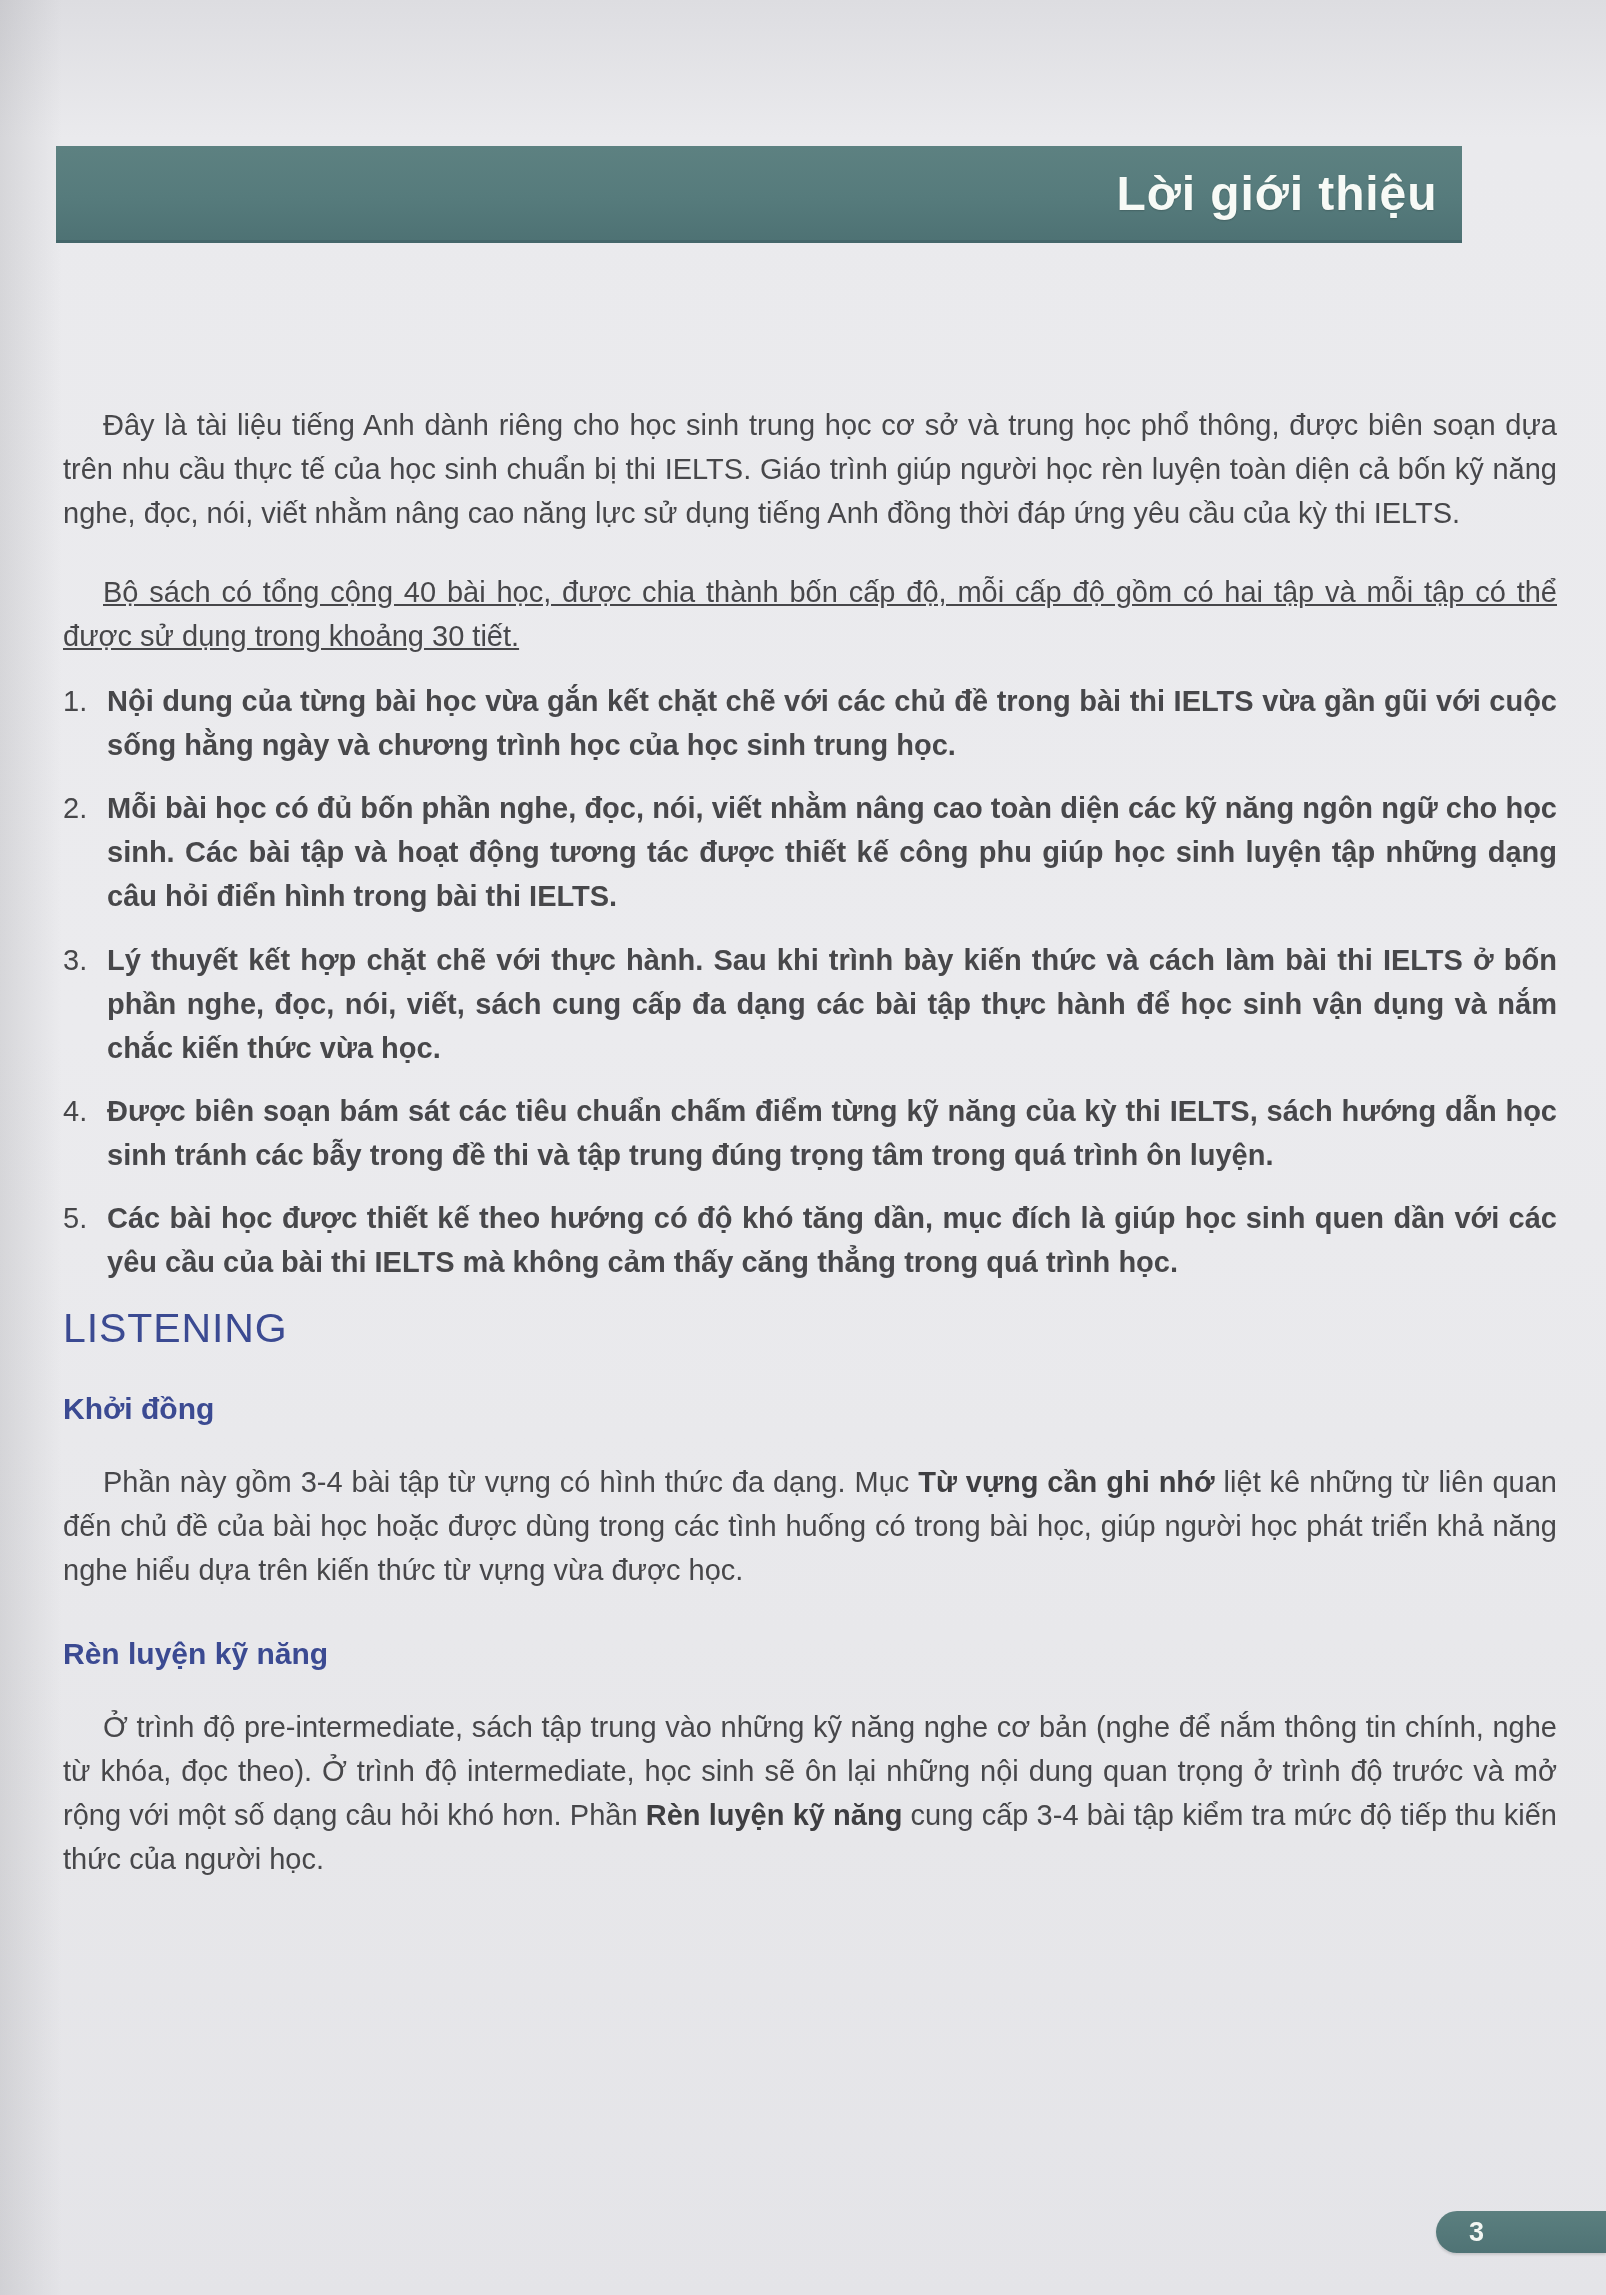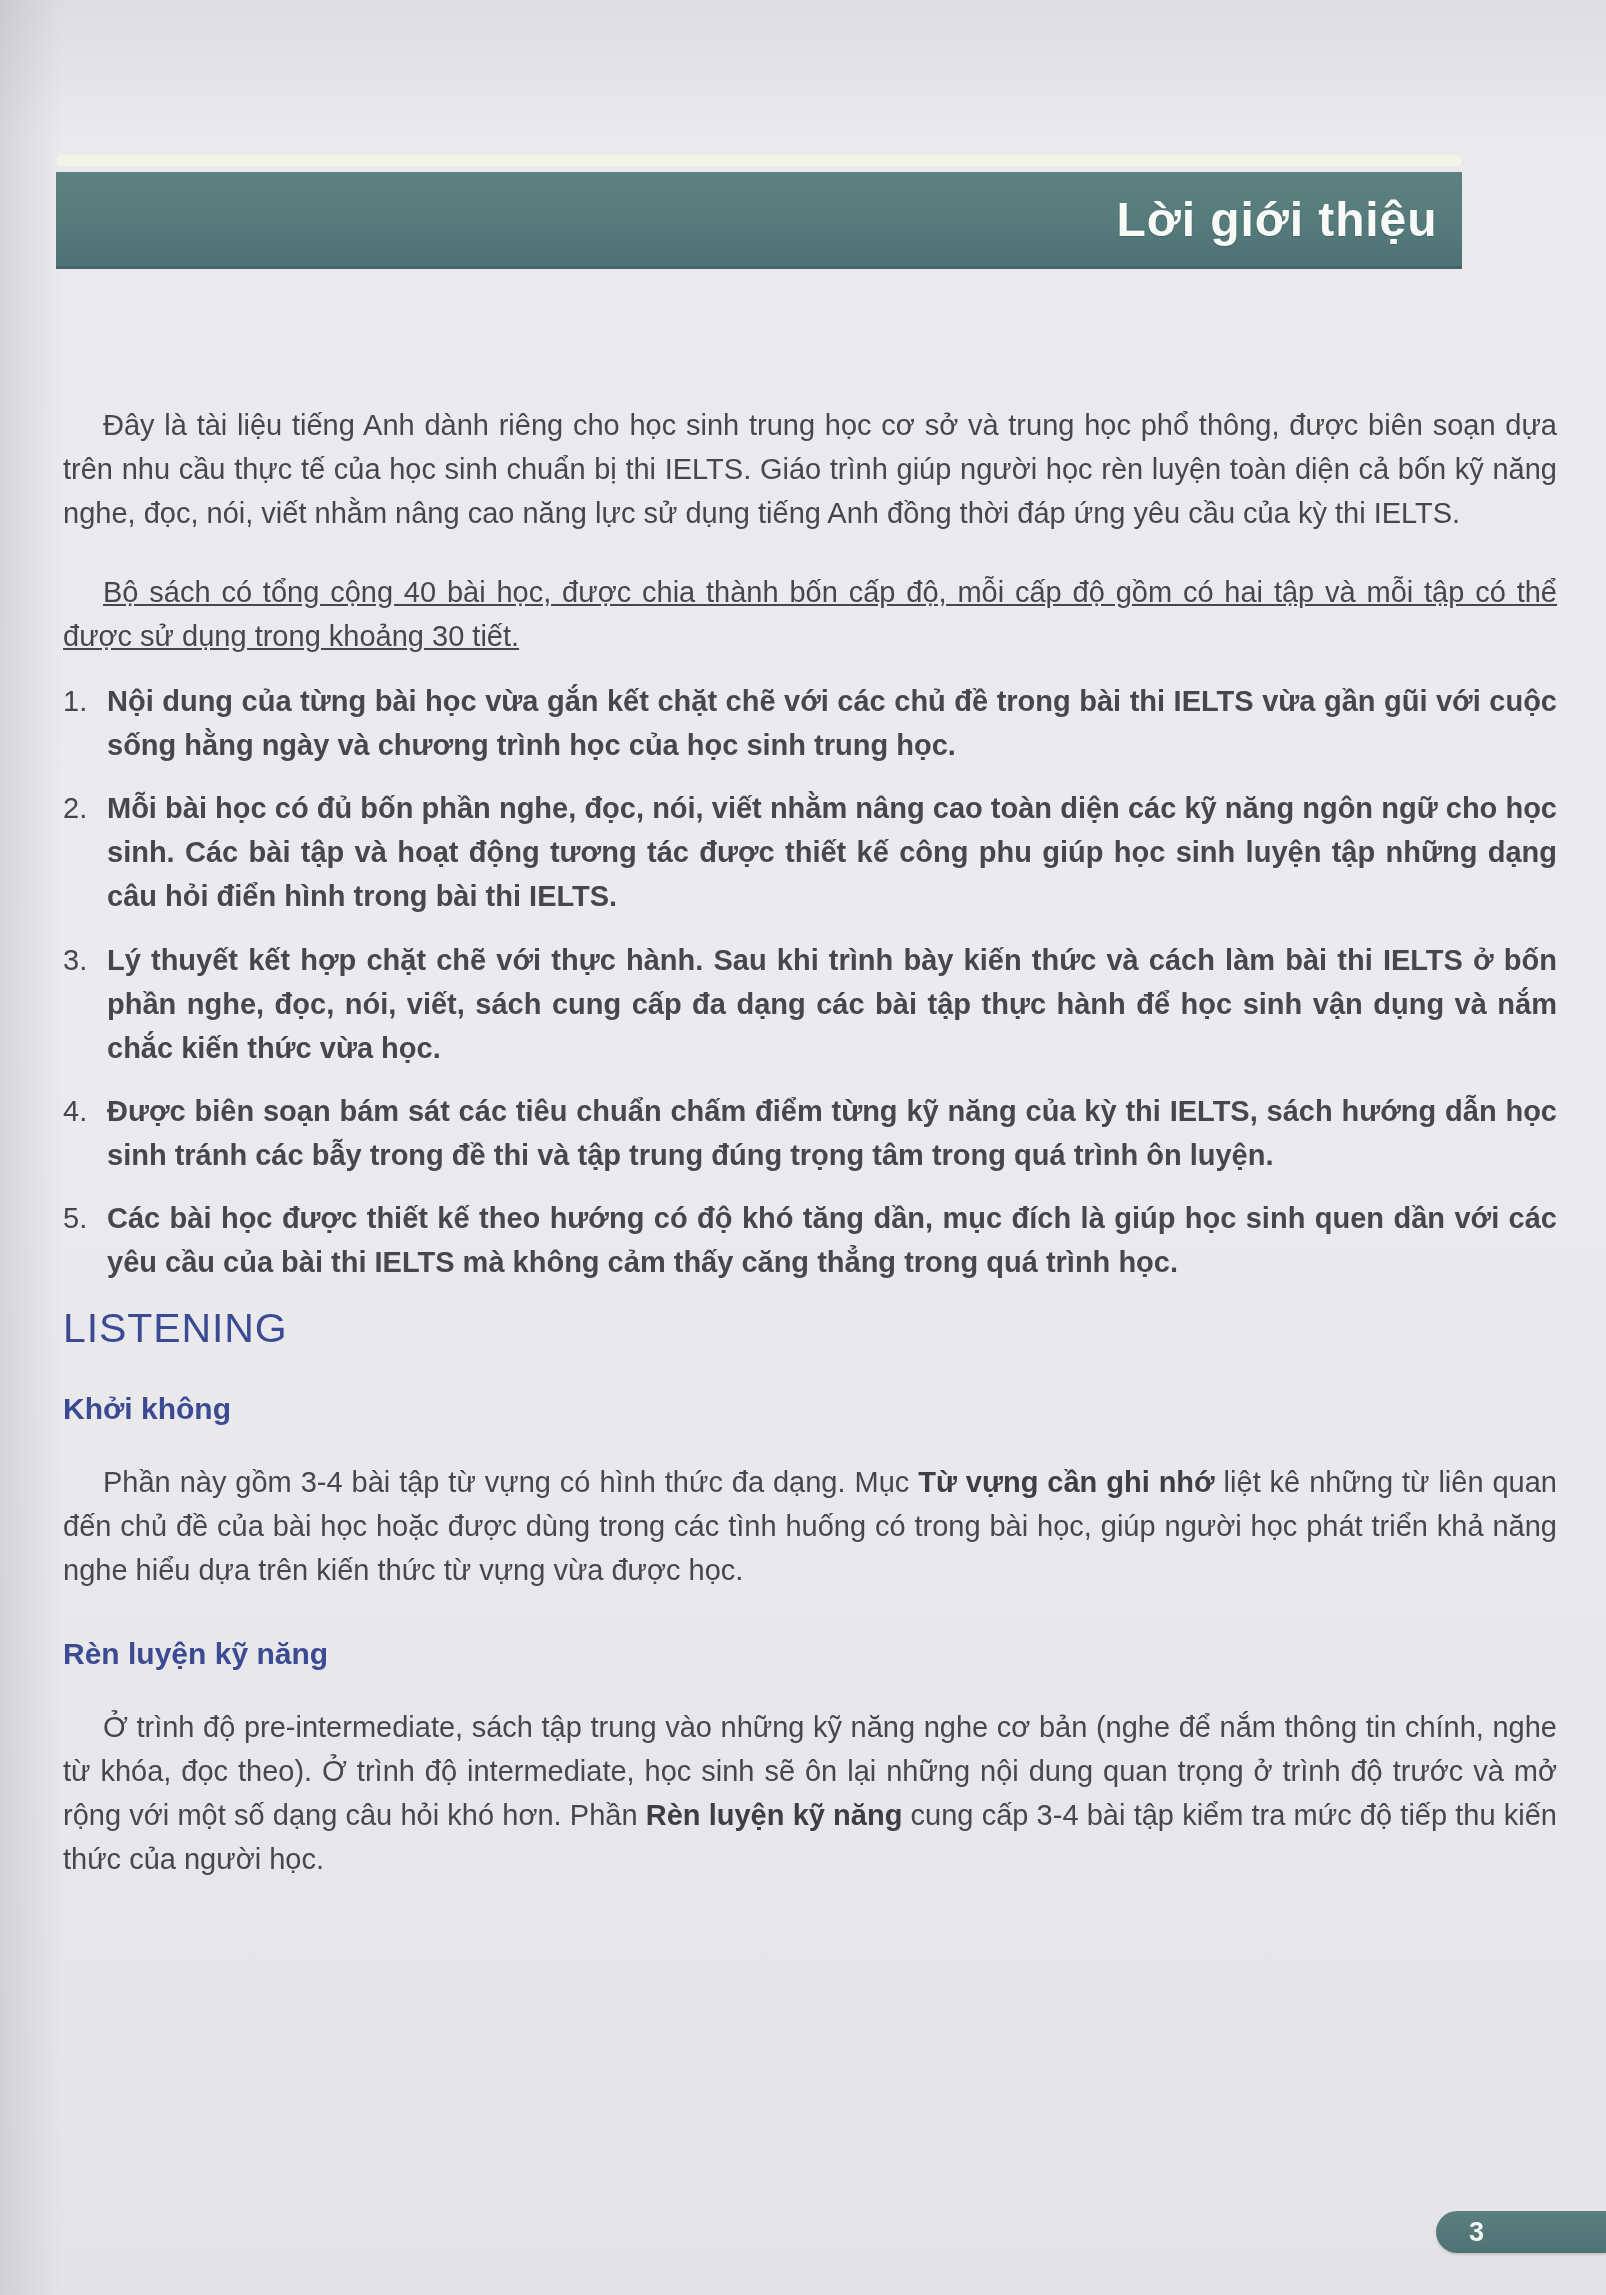--- a/index.html
+++ b/index.html
@@ -17,21 +17,21 @@
     content:"";position:absolute;left:0;top:0;bottom:0;width:62px;
     background:linear-gradient(90deg,rgba(120,120,125,0.18),rgba(120,120,125,0));
     pointer-events:none;
   }
   
   .band-highlight{
     position:absolute;left:56px;top:155px;width:1406px;height:10.5px;
     background:#f3f3e7;border-radius:5.3px;
   }
   .band{
-    position:absolute;left:56px;top:172px;width:1406px;height:97px;
+    position:absolute;left:56px;top:146px;width:1406px;height:97px;
     background:linear-gradient(180deg,#5d8181 0%,#567b7c 55%,#4e7274 100%);
     border-bottom:3.5px solid #44666a;
     display:flex;align-items:center;justify-content:flex-end;
     padding-right:24.6px;box-sizing:border-box;
   }
   .band-title{
     color:#f7faf6;font-size:48px;font-weight:600;letter-spacing:0.9px;
     text-shadow:0 0.9px 1.8px rgba(0,0,0,0.18);
   }
   
@@ -111,21 +111,21 @@
         <span class="txt">Được biên soạn bám sát các tiêu chuẩn chấm điểm từng kỹ năng của kỳ thi IELTS, sách hướng dẫn học sinh tránh các bẫy trong đề thi và tập trung đúng trọng tâm trong quá trình ôn luyện.</span>
       </div>
       <div class="feature-item">
         <span class="num">5.</span>
         <span class="txt">Các bài học được thiết kế theo hướng có độ khó tăng dần, mục đích là giúp học sinh quen dần với các yêu cầu của bài thi IELTS mà không cảm thấy căng thẳng trong quá trình học.</span>
       </div>
     </div>
 
     <h1 class="listening-heading">LISTENING</h1>
 
-    <h3 class="sub-heading">Khởi không</h3>
+    <h3 class="sub-heading">Khởi đồng</h3>
     <p class="sub-para"><span>Phần này gồm 3-4 bài tập từ vựng có hình thức đa dạng. Mục </span><span class="b">Từ vựng cần ghi nhớ</span><span> liệt kê những từ liên quan đến chủ đề của bài học hoặc được dùng trong các tình huống có trong bài học, giúp người học phát triển khả năng nghe hiểu dựa trên kiến thức từ vựng vừa được học.</span></p>
 
     <h3 class="sub-heading second">Rèn luyện kỹ năng</h3>
     <p class="sub-para"><span>Ở trình độ pre-intermediate, sách tập trung vào những kỹ năng nghe cơ bản (nghe để nắm thông tin chính, nghe từ khóa, đọc theo). Ở trình độ intermediate, học sinh sẽ ôn lại những nội dung quan trọng ở trình độ trước và mở rộng với một số dạng câu hỏi khó hơn. Phần </span><span class="b">Rèn luyện kỹ năng</span><span> cung cấp 3-4 bài tập kiểm tra mức độ tiếp thu kiến thức của người học.</span></p>
 
   </div>
 
   <div class="page-badge">
     <span>3</span>
   </div>

